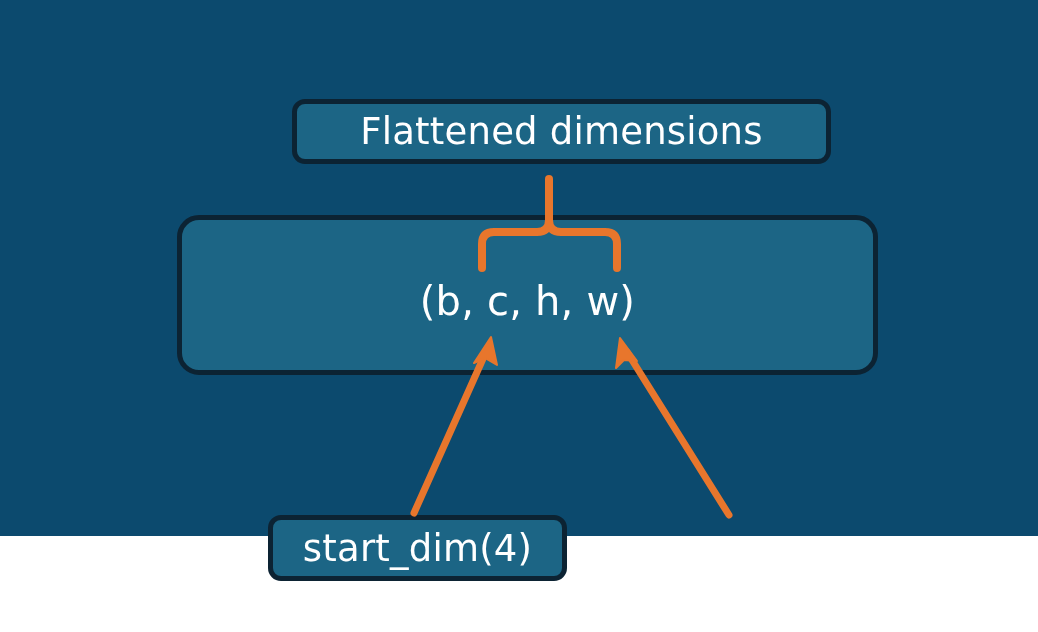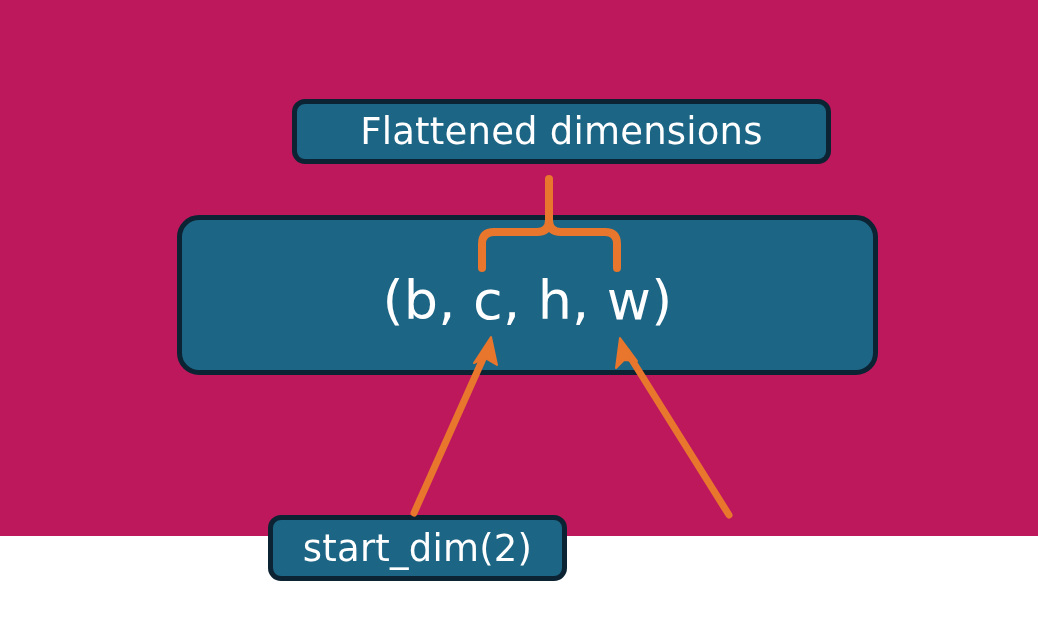--- a/index.html
+++ b/index.html
@@ -10,21 +10,21 @@
   body {
     width: 1038px;
     height: 632px;
     font-family: "DejaVu Sans", "Liberation Sans", sans-serif;
     overflow: hidden;
   }
   #canvas {
     position: relative;
     width: 1038px;
     height: 536px;
-    background: #be185d;
+    background: #0c4a6e;
   }
   .node-box {
     position: absolute;
     box-sizing: border-box;
     background: #1c6585;
     border: 5px solid #0c2333;
     border-radius: 14px;
     display: flex;
     align-items: center;
     justify-content: center;
@@ -50,21 +50,21 @@
 
   
   #box-shape {
     left: 177px;
     top: 215px;
     width: 701px;
     height: 160px;
     border-radius: 22px;
   }
   #box-shape .node-label {
-    font-size: 54px;
+    font-size: 40px;
     margin-top: 12px;
   }
 
   
   #box-start-dim {
     left: 268px;
     top: 515px;
     width: 299px;
     height: 66px;
     border-radius: 13px;
@@ -118,21 +118,21 @@
 
   <div class="node-box" id="box-flattened">
     <span class="node-label">Flattened dimensions</span>
   </div>
 
   <div class="node-box" id="box-shape">
     <span class="node-label">(b, c, h, w)</span>
   </div>
 
   <div class="node-box" id="box-start-dim">
-    <span class="node-label">start_dim(2)</span>
+    <span class="node-label">start_dim(4)</span>
   </div>
 
 
   <svg id="connectors" viewBox="0 0 1038 632">
 
     <g>
       <path class="brace-stroke" d="M 482 268
                L 482 244
                Q 482 232 494 232
                L 537 232

